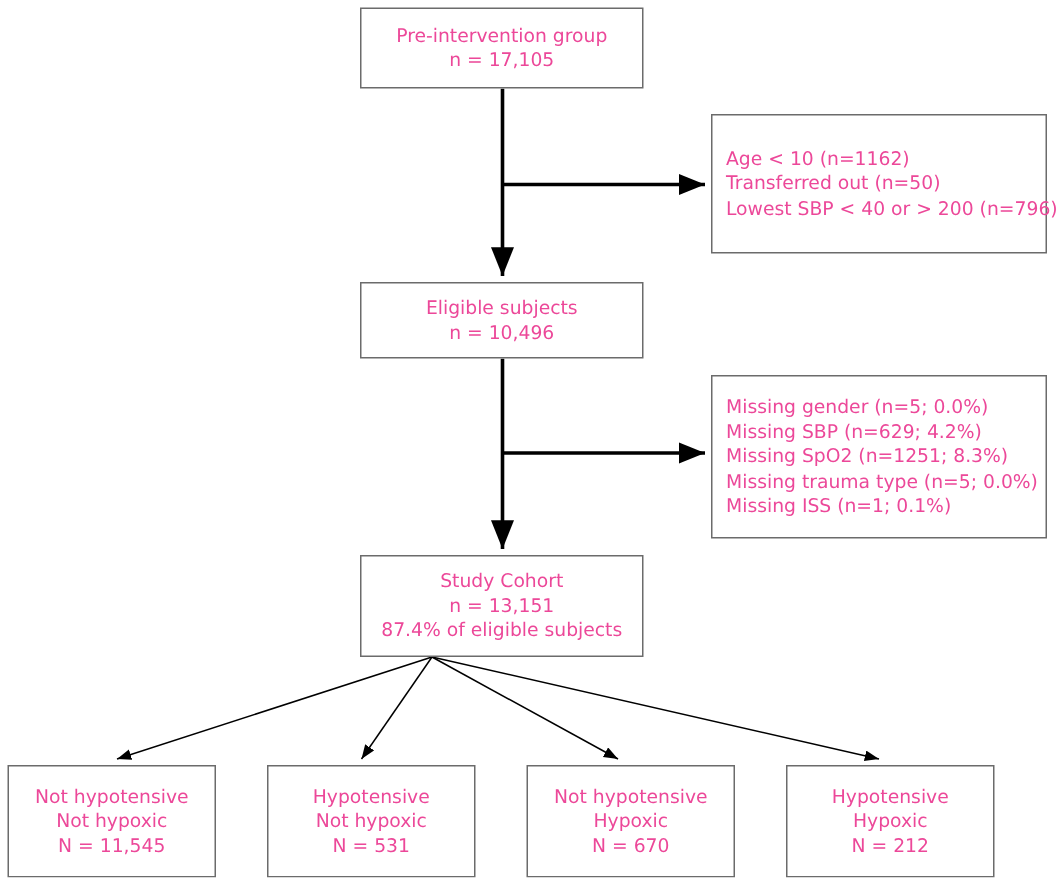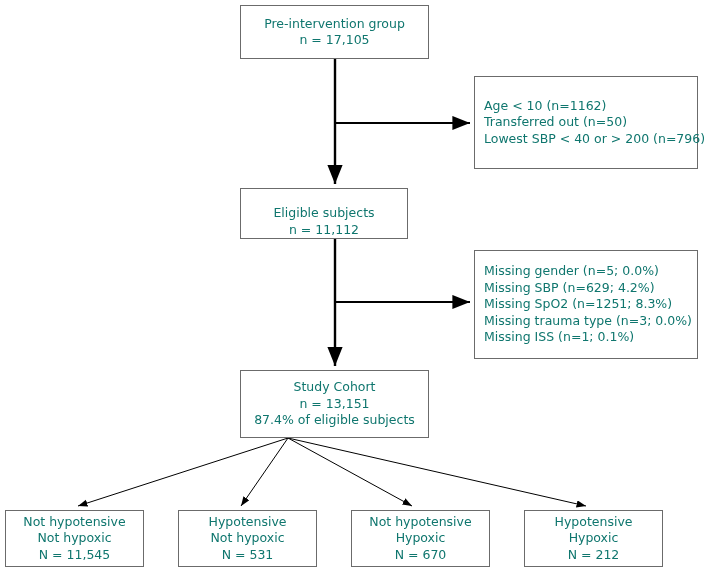--- a/index.html
+++ b/index.html
@@ -32,51 +32,51 @@
     position: absolute;
     box-sizing: border-box;
     border: 1px solid #6b6b6b;
     background: #ffffff;
     display: flex;
     flex-direction: column;
     justify-content: center;
     align-items: center;
     line-height: 1.32;
     font-size: 12.5px;
-    color: #0f766e;
+    color: #ec4899;
   }
   .node.left-align {
     align-items: flex-start;
     padding-left: 9px;
     padding-right: 6px;
   }
   .node .line {
     white-space: nowrap;
   }
   
   #node-pre-intervention {
     left: 240px; top: 5px; width: 189px; height: 54px;
   }
   #node-eligible {
-    left: 240px; top: 188px; width: 168px; height: 51px; justify-content: flex-end;
+    left: 240px; top: 188px; width: 189px; height: 51px;
   }
   #node-study-cohort {
     left: 240px; top: 370px; width: 189px; height: 68px;
   }
   
   #node-exclusion-1 {
     left: 474px; top: 76px; width: 224px; height: 93px;
   }
   #node-exclusion-2 {
     left: 474px; top: 250px; width: 224px; height: 109px;
   }
   
   .outcome {
     top: 510px;
-    height: 57px;
+    height: 75px;
     width: 139px;
   }
   #node-outcome-1 { left: 5px; }
   #node-outcome-2 { left: 178px; }
   #node-outcome-3 { left: 351px; }
   #node-outcome-4 { left: 524px; }
 </style>
 </head>
 <body>
 
@@ -112,28 +112,28 @@
   </div>
 
   <div class="node left-align" id="node-exclusion-1">
     <span class="line">Age &lt; 10 (n=1162)</span>
     <span class="line">Transferred out (n=50)</span>
     <span class="line">Lowest SBP &lt; 40 or &gt; 200 (n=796)</span>
   </div>
 
   <div class="node" id="node-eligible">
     <span class="line">Eligible subjects</span>
-    <span class="line">n = 11,112</span>
+    <span class="line">n = 10,496</span>
   </div>
 
   <div class="node left-align" id="node-exclusion-2">
     <span class="line">Missing gender (n=5; 0.0%)</span>
     <span class="line">Missing SBP (n=629; 4.2%)</span>
     <span class="line">Missing SpO2 (n=1251; 8.3%)</span>
-    <span class="line">Missing trauma type (n=3; 0.0%)</span>
+    <span class="line">Missing trauma type (n=5; 0.0%)</span>
     <span class="line">Missing ISS (n=1; 0.1%)</span>
   </div>
 
   <div class="node" id="node-study-cohort">
     <span class="line">Study Cohort</span>
     <span class="line">n = 13,151</span>
     <span class="line">87.4% of eligible subjects</span>
   </div>
 
   <div class="node outcome" id="node-outcome-1">

